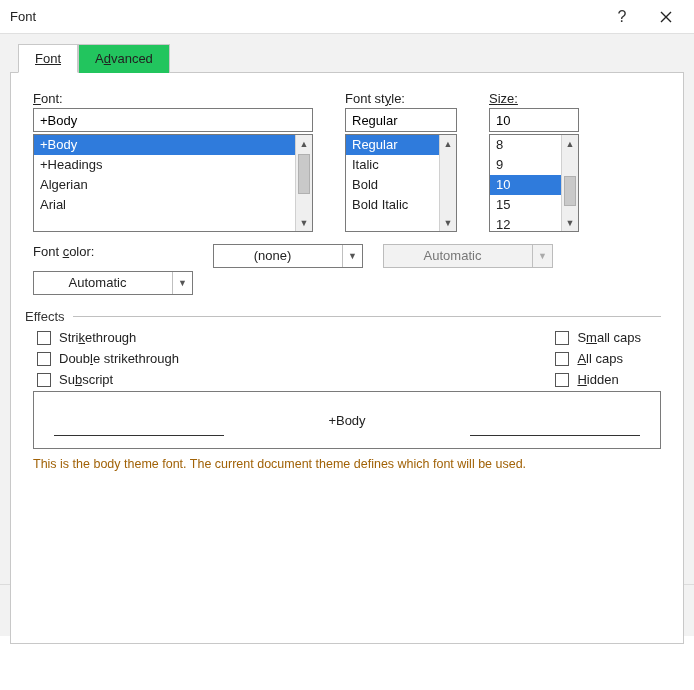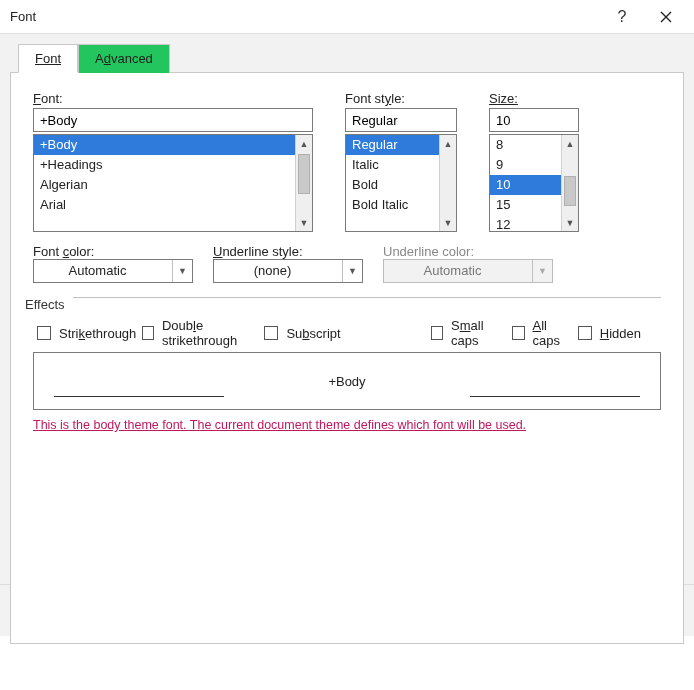--- a/index.html
+++ b/index.html
@@ -136,21 +136,21 @@
     top:2px; height:40px;
   }
 
   
   .row-mid {
     display: flex;
     gap: 20px;
     margin-top: 12px;
   }
   .mid-col { display:flex; flex-direction:column; }
-  .mid-col .fld-label { margin-bottom:0; }
+  .mid-col .fld-label { margin-bottom:12px; }
 
   .combo {
     display:flex;
     border:1px solid #7a7a7a;
     height:24px;
     background:#fff;
     align-items:stretch;
     gap:11px;
   }
   .combo.disabled { background:#f2f2f2; color:#777; border-color:#bcbcbc; }
@@ -160,33 +160,33 @@
   .combo .cval.left { text-align:center; }
   .combo .carrow {
     width:20px; border-left:1px solid #bfbfbf;
     display:flex;align-items:center;justify-content:center;
     font-size:9px;color:#555;cursor:pointer;
   }
   .combo.disabled .carrow { cursor:default; color:#aaa; }
 
   
   .group-hdr {
-    display:flex; align-items:flex-start;
+    display:flex; align-items:center;
     margin:14px 0 6px -8px;
     color:#333;
   }
   .group-hdr .gtxt { padding-right:8px; }
   .group-hdr .gline { flex:1; height:1px; background:#c0c0c0; }
 
   .effects-grid {
     display:flex;
     gap: 90px;
     padding-left:4px;
   }
-  .eff-col { display:flex; flex-direction:row; gap:6px; }
+  .eff-col { display:flex; flex-direction:column; gap:6px; }
   .chk {
     display:flex; align-items:center; gap:8px;
     cursor:pointer;
   }
   .chk .box {
     width:14px;height:14px;border:1px solid #555;background:#fff;
   }
   .chk .accel { text-decoration:underline; }
 
   .preview-box {
@@ -197,21 +197,21 @@
     display:flex;align-items:center;justify-content:center;
   }
   .preview-box .uline {
     position:absolute; bottom:12px; height:1px; background:#333;
   }
   .preview-box .uline.left  { left:20px; width:170px; }
   .preview-box .uline.right { right:20px; width:170px; }
   .preview-box .ptxt { font-size:13px; }
 
   .preview-desc {
-    margin-top:8px; font-size:12.5px; color:#be185d;text-decoration:underline;
+    margin-top:8px; font-size:12.5px; color:#a16207;
   }
 
   
   .bottombar {
     position:absolute; left:0; right:0; bottom:0;
     height:52px;
     background:#f2f2f2;
     border-top:1px solid #dcdcdc;
     display:flex; align-items:center;
     padding:0 12px;
@@ -320,28 +320,26 @@
 
     <div class="row-mid">
       <div class="mid-col" style="width:160px">
         <div class="fld-label">Font <span class="accel">c</span>olor:</div>
         <div class="combo">
           <div class="cval">Automatic</div>
           <div class="carrow">▼</div>
         </div>
       </div>
       <div class="mid-col" style="width:150px">
-        <div class="fld-label"><span class="accel">U</span>nderline style:</div>
         <div class="combo">
           <div class="cval left">(none)</div>
           <div class="carrow">▼</div>
         </div>
       </div>
       <div class="mid-col" style="width:170px">
-        <div class="fld-label" style="color:#888">Underline color:</div>
         <div class="combo disabled">
           <div class="cval">Automatic</div>
           <div class="carrow">▼</div>
         </div>
       </div>
     </div>
 
     <div class="group-hdr">
       <div class="gtxt">Effects</div>
       <div class="gline"></div>

